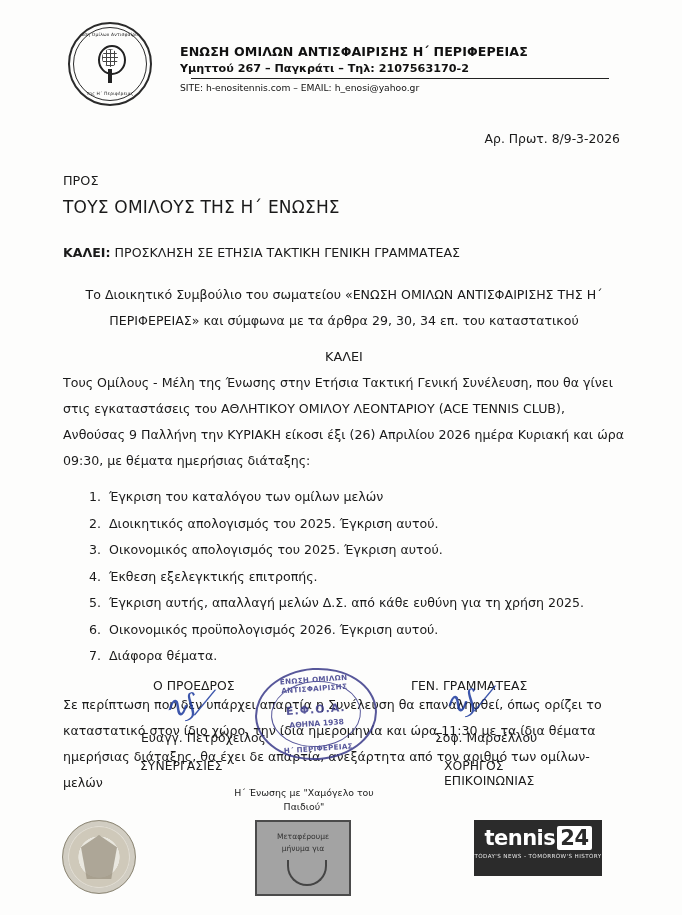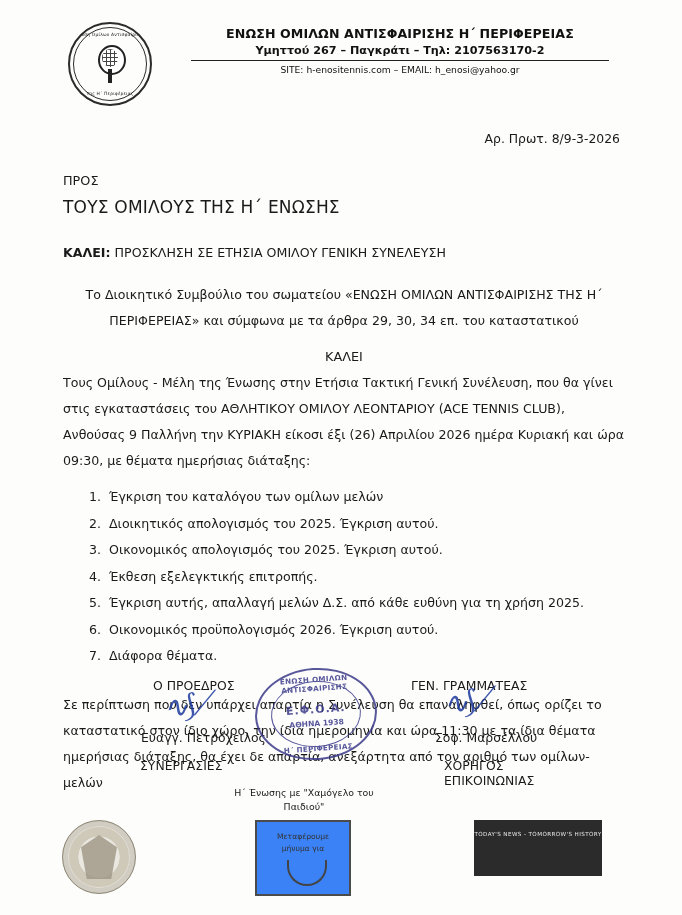--- a/index.html
+++ b/index.html
@@ -85,23 +85,22 @@
   }
   .racket .handle {
     position: absolute;
     left: 13px; top: 24px;
     width: 4px; height: 14px;
     background: #222;
   }
 
   .org-block {
     position: absolute;
-    left: 180px; top: 14px;
+    left: 180px; top: 32px;
     width: 440px;
-    text-align: center;
   }
   .org-name {
     font-size: 12.6px;
     font-weight: bold;
     letter-spacing: .1px;
     color: #111;
     white-space: nowrap;
   }
   .org-sub {
     margin-top: 3px;
@@ -288,21 +287,21 @@
     width: 36px; height: 44px;
     background: #9d9684;
     clip-path: polygon(50% 0%, 100% 28%, 84% 100%, 16% 100%, 0% 28%);
     opacity: .8;
   }
   .emblem-mid {
     position: absolute;
     left: 255px; top: 62px;
     width: 96px; height: 76px;
     border: 2px solid #4b4b4b;
-    background: #3b82f6;
+    background: #a3a3a3;
     box-sizing: border-box;
   }
   .emblem-mid .t1 {
     position: absolute;
     left: 0; right: 0; top: 10px;
     text-align: center;
     font-size: 7.6px;
     color: #333;
   }
   .emblem-mid .t2 {
@@ -377,21 +376,21 @@
     </div>
   </div>
 
   <div class="protocol">Αρ. Πρωτ. 8/9-3-2026</div>
 
   <div class="body-area">
     <div class="to-line">ΠΡΟΣ</div>
     <div class="to-line2">ΤΟΥΣ ΟΜΙΛΟΥΣ ΤΗΣ Η΄ ΕΝΩΣΗΣ</div>
 
     <div class="subject">
-      <b>ΚΑΛΕΙ:</b><span> ΠΡΟΣΚΛΗΣΗ ΣΕ ΕΤΗΣΙΑ ΟΜΙΛΟΥ ΓΕΝΙΚΗ ΣΥΝΕΛΕΥΣΗ</span>
+      <b>ΚΑΛΕΙ:</b><span> ΠΡΟΣΚΛΗΣΗ ΣΕ ΕΤΗΣΙΑ ΤΑΚΤΙΚΗ ΓΕΝΙΚΗ ΓΡΑΜΜΑΤΕΑΣ</span>
     </div>
 
     <div class="para">Το Διοικητικό Συμβούλιο του σωματείου «ΕΝΩΣΗ ΟΜΙΛΩΝ ΑΝΤΙΣΦΑΙΡΙΣΗΣ ΤΗΣ Η΄ ΠΕΡΙΦΕΡΕΙΑΣ» και σύμφωνα με τα άρθρα 29, 30, 34 επ. του καταστατικού</div>
 
     <div class="kalei">ΚΑΛΕΙ</div>
 
     <div class="para2">Τους Ομίλους - Μέλη της Ένωσης στην Ετήσια Τακτική Γενική Συνέλευση, που θα γίνει στις εγκαταστάσεις του ΑΘΛΗΤΙΚΟΥ ΟΜΙΛΟΥ ΛΕΟΝΤΑΡΙΟΥ (ACE TENNIS CLUB), Ανθούσας 9 Παλλήνη την ΚΥΡΙΑΚΗ είκοσι έξι (26) Απριλίου 2026 ημέρα Κυριακή και ώρα 09:30, με θέματα ημερήσιας διάταξης:</div>
 
     <ol class="agenda">
       <li>Έγκριση του καταλόγου των ομίλων μελών</li>
@@ -431,17 +430,18 @@
 
     <div class="emblem-left"></div>
 
     <div class="emblem-mid">
       <div class="t1">Μεταφέρουμε</div>
       <div class="t2">μήνυμα για</div>
       <div class="smile"></div>
     </div>
 
     <div class="tennis24">
+      <div class="t24-main"><span>tennis</span><span class="num">24</span></div>
       <div class="t24-sub">TODAY'S NEWS - TOMORROW'S HISTORY</div>
     </div>
   </div>
 
 </div>
 
 </body></html>

